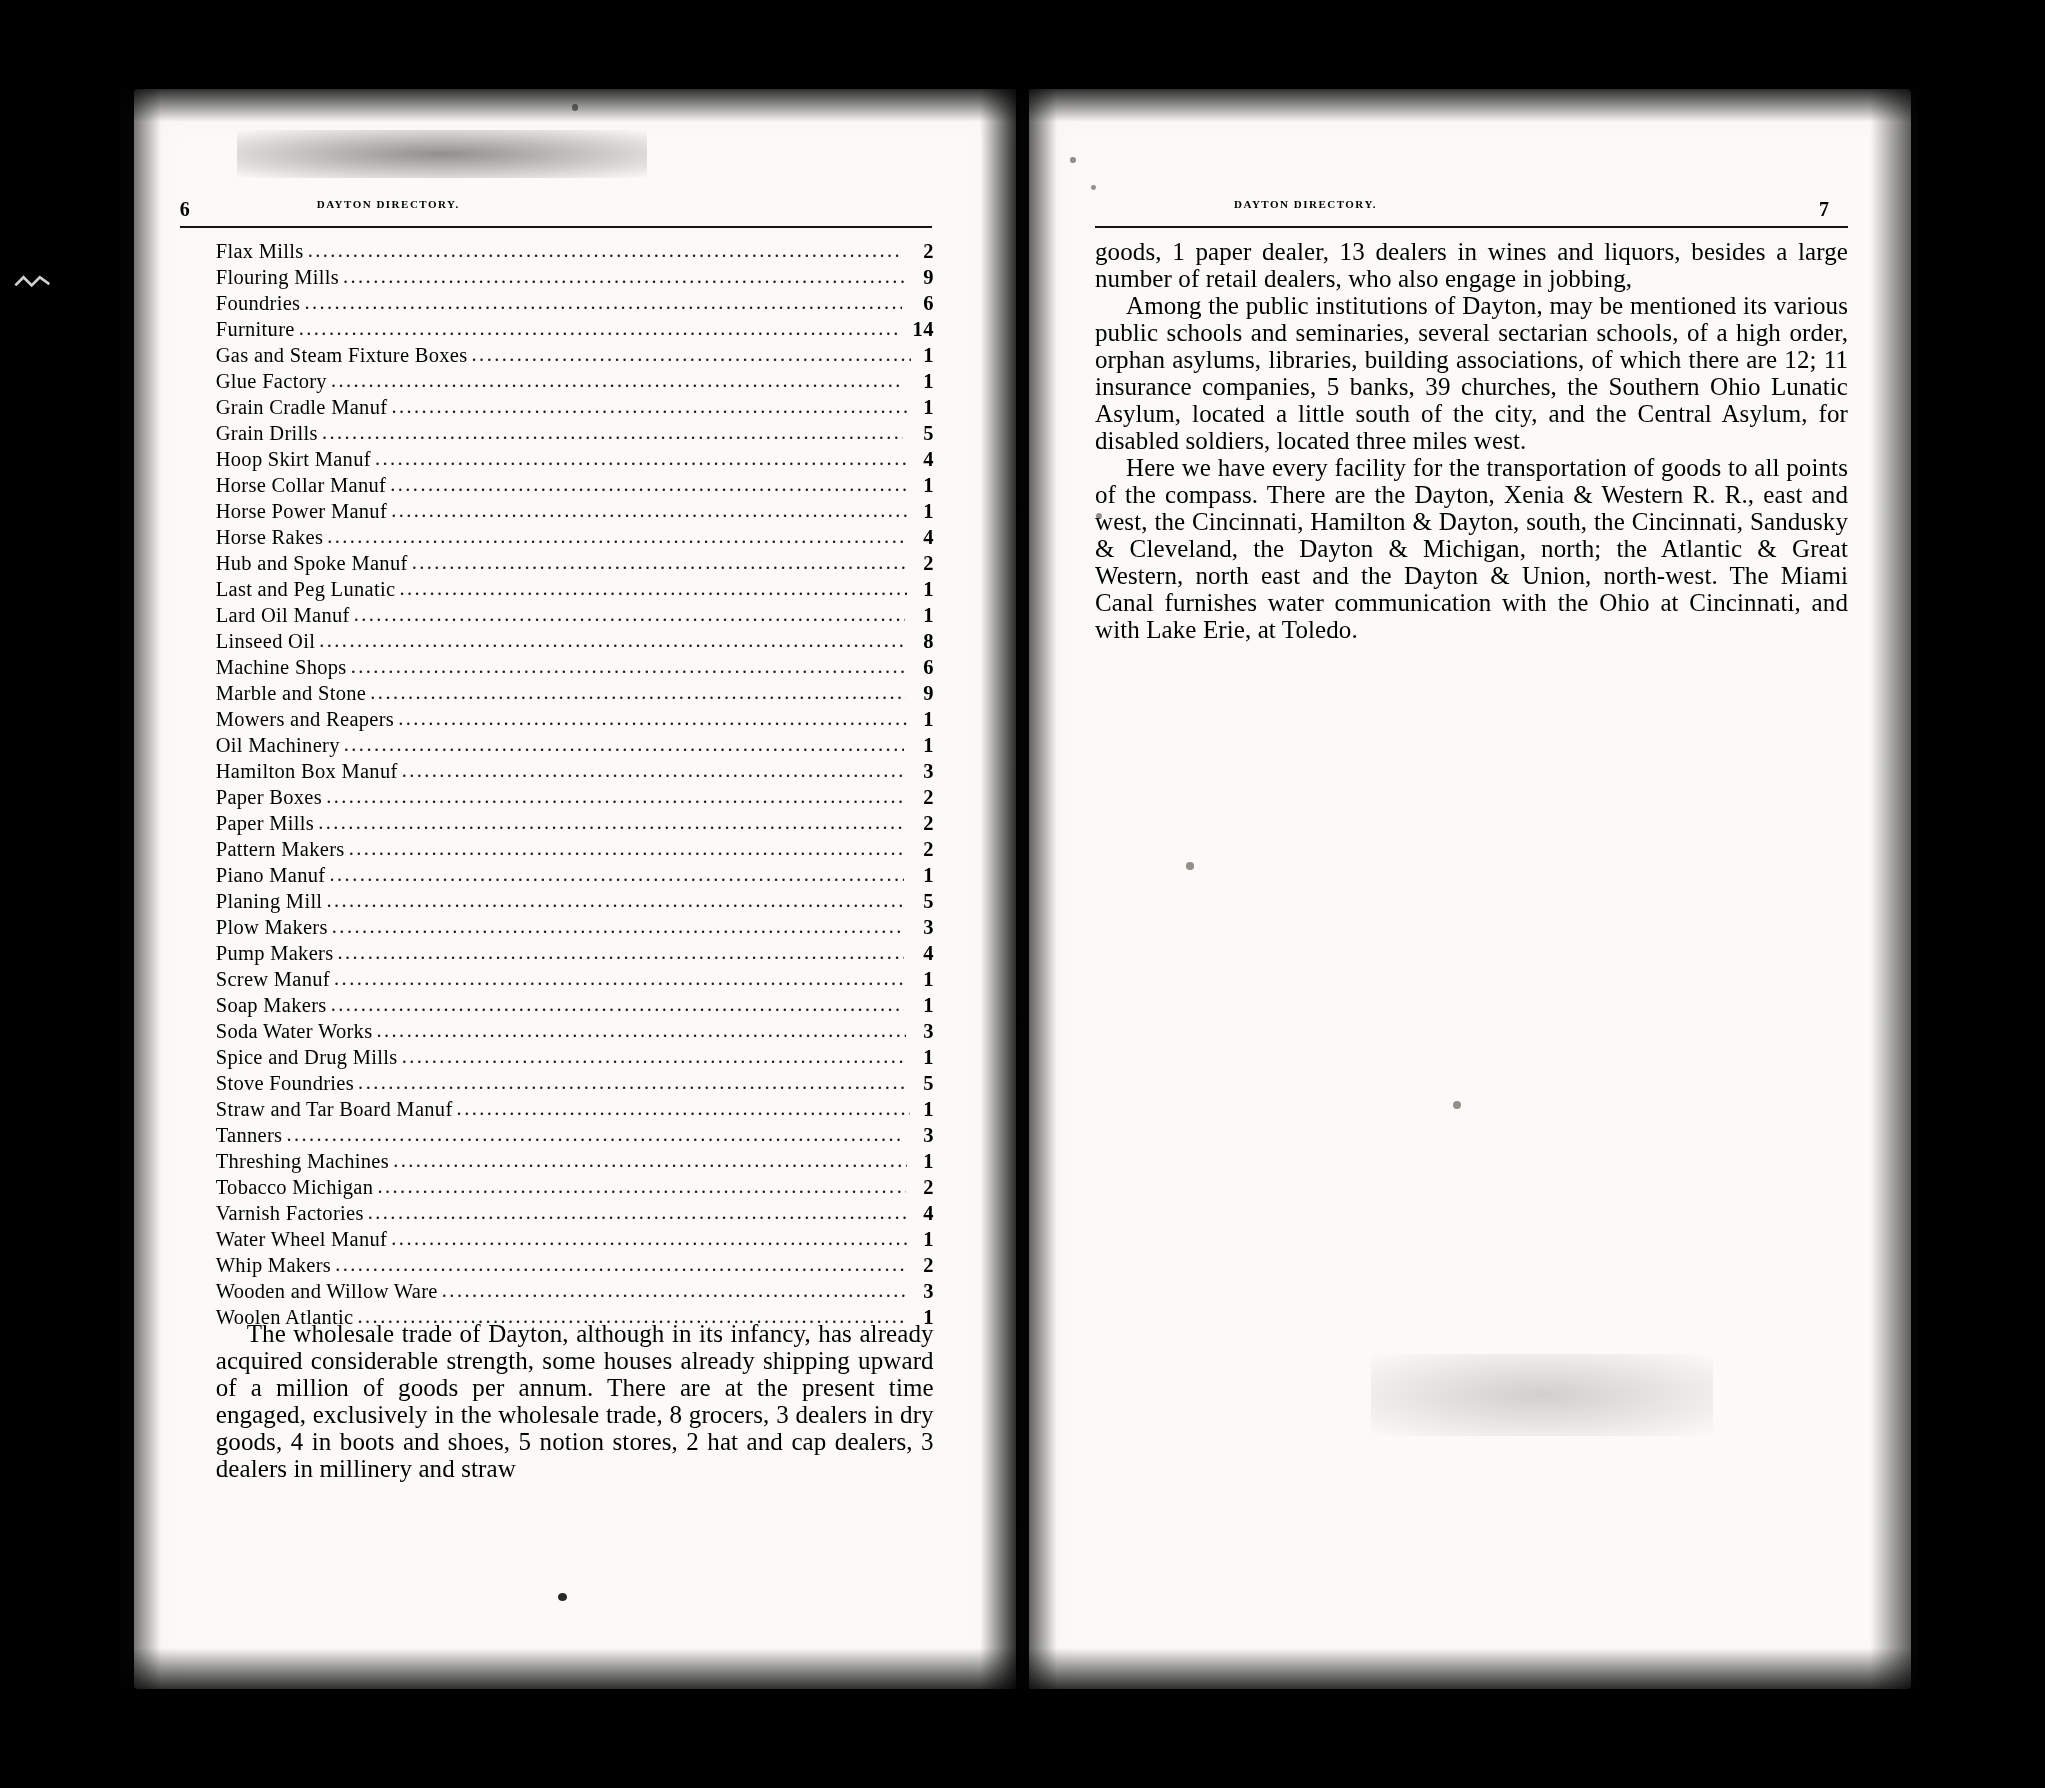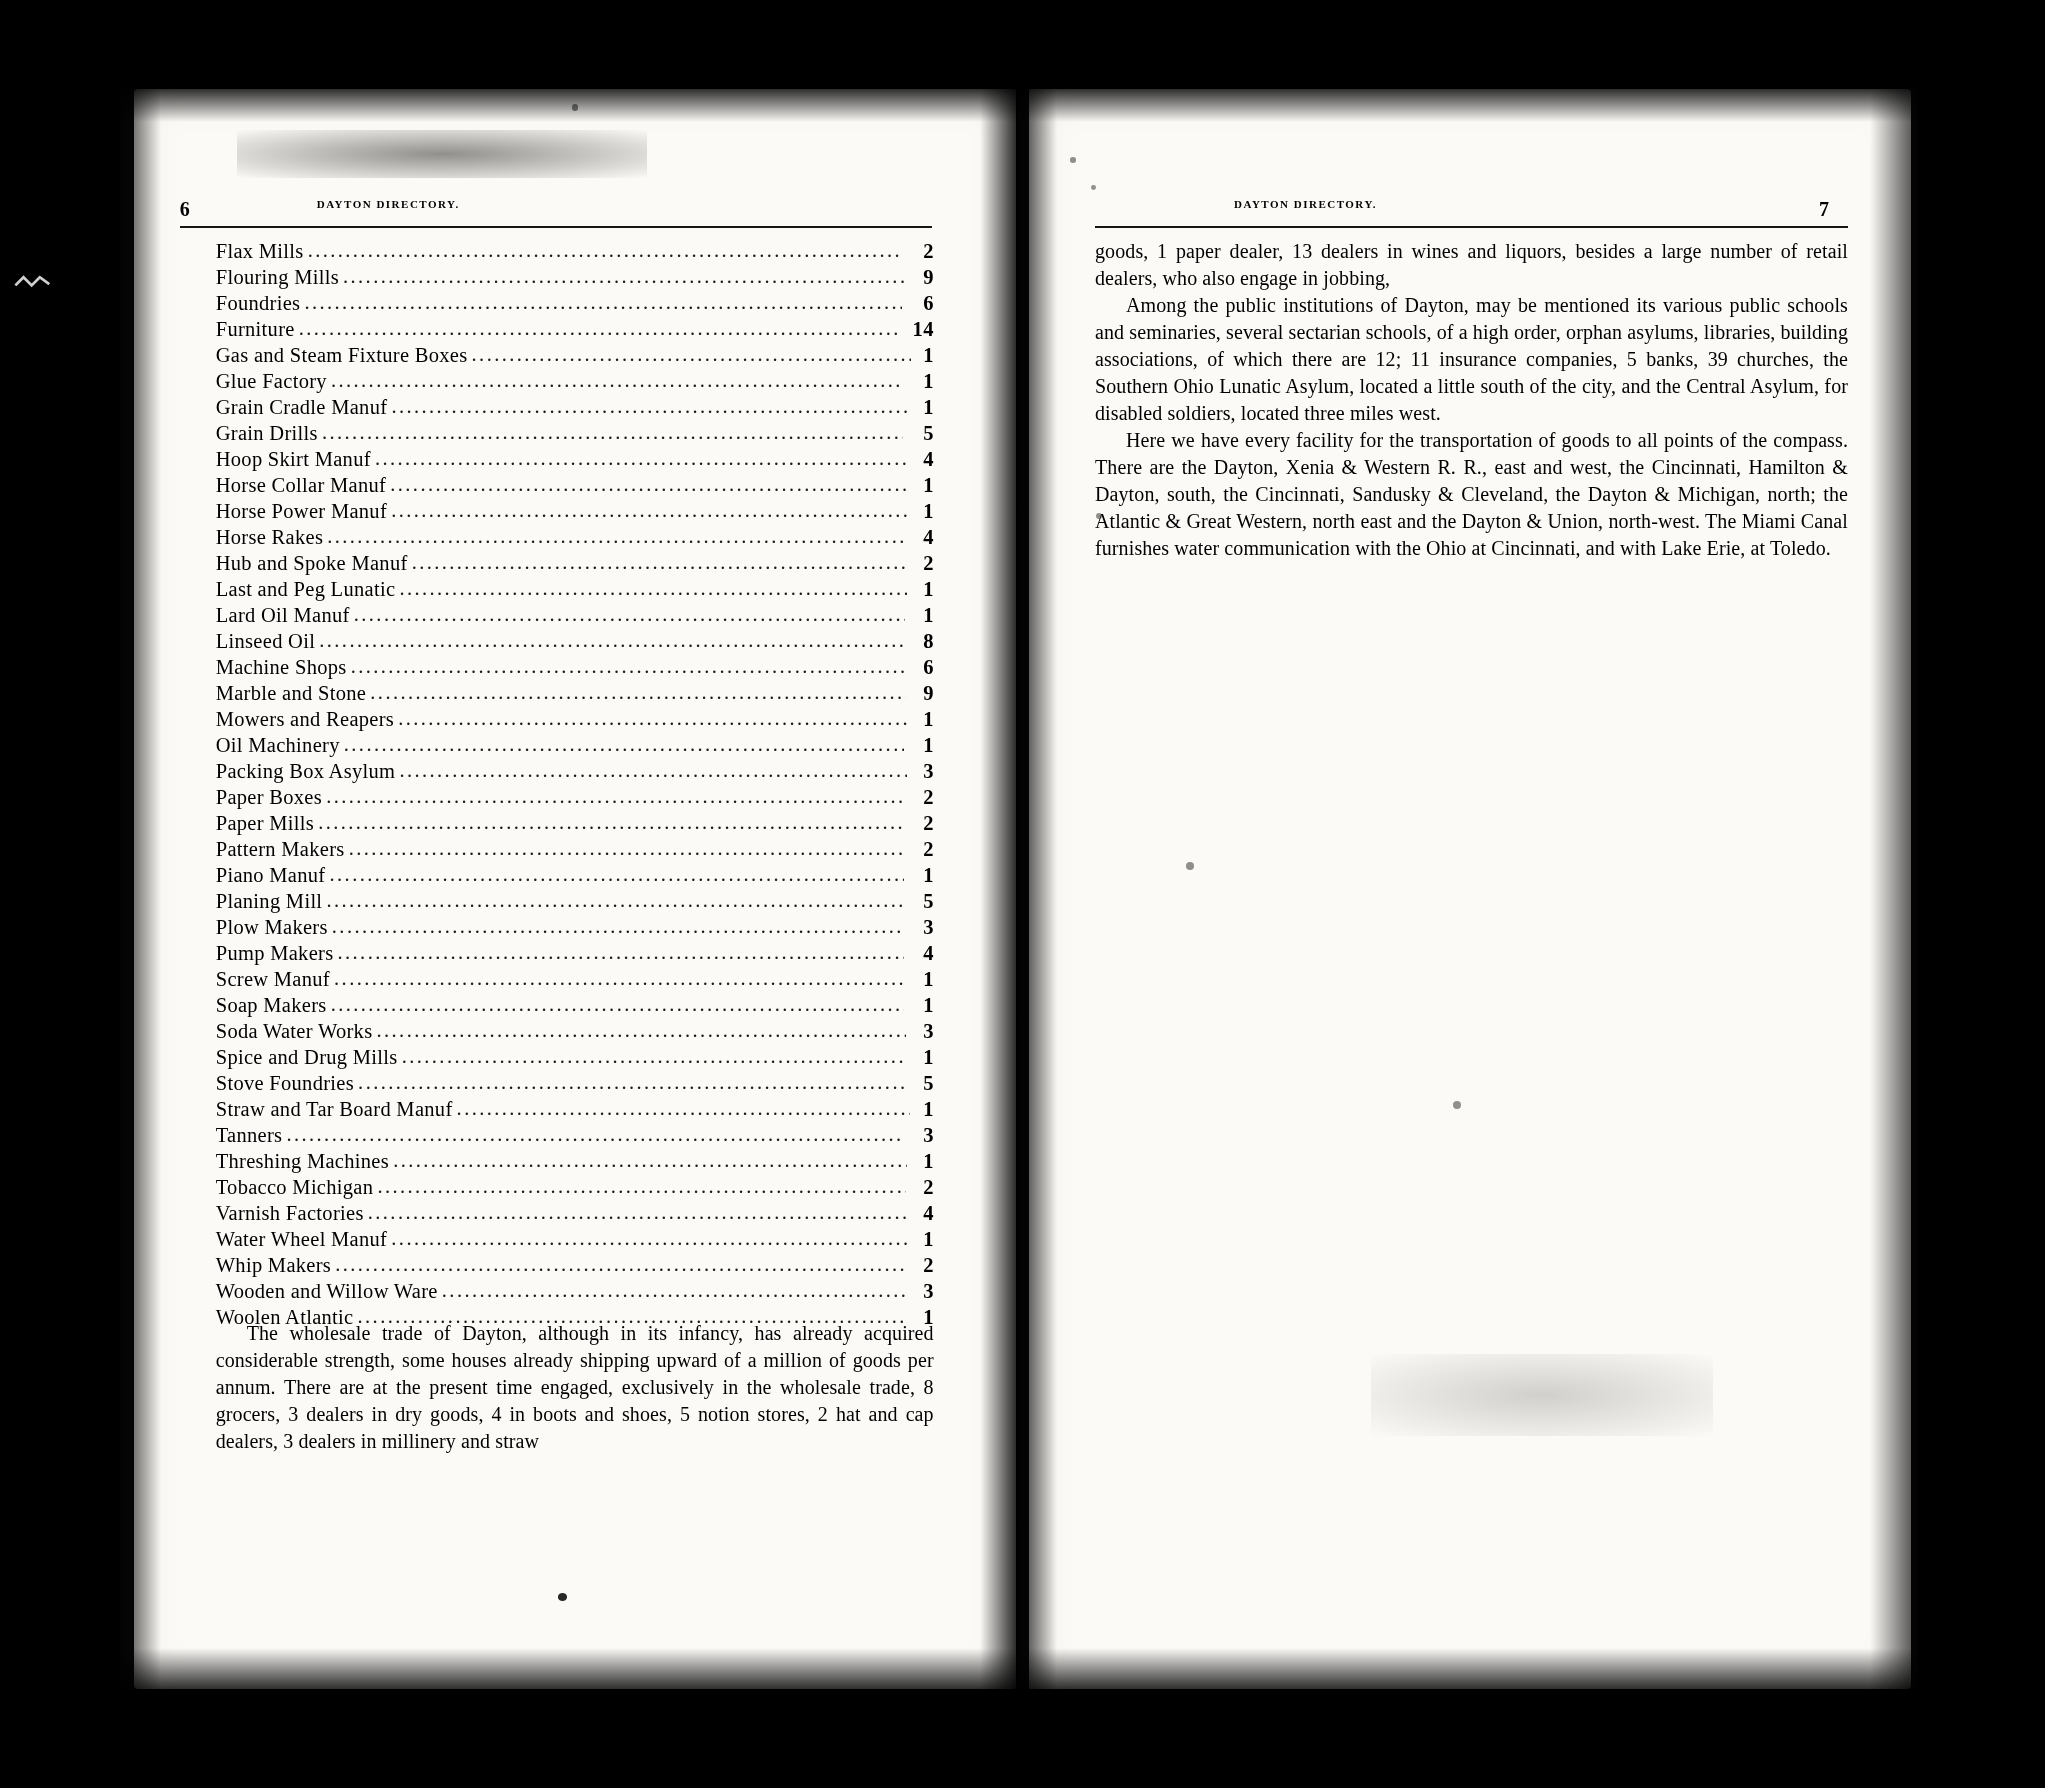--- a/index.html
+++ b/index.html
@@ -147,21 +147,21 @@
   }
   .trade-count {
     width: 44px;
     text-align: right;
     font-weight: bold;
     font-size: 20.5px;
     white-space: nowrap;
   }
 
   .para {
-    font-size: 20px;
+    font-size: 25px;
     line-height: 27px;
     text-align: justify;
     letter-spacing: 0.1px;
   }
   .para .ind { display: inline-block; width: 31px; }
 
   .left-para {
     position: absolute;
     left: 82px;
     top: 1231px;
@@ -307,21 +307,21 @@
             <span class="trade-name">Mowers and Reapers</span>
             <span class="leader">................................................................................................................</span>
             <span class="trade-count">1</span>
           </div>
           <div class="trade-row">
             <span class="trade-name">Oil Machinery</span>
             <span class="leader">................................................................................................................</span>
             <span class="trade-count">1</span>
           </div>
           <div class="trade-row">
-            <span class="trade-name">Packing Box Asylum</span>
+            <span class="trade-name">Hamilton Box Manuf</span>
             <span class="leader">................................................................................................................</span>
             <span class="trade-count">3</span>
           </div>
           <div class="trade-row">
             <span class="trade-name">Paper Boxes</span>
             <span class="leader">................................................................................................................</span>
             <span class="trade-count">2</span>
           </div>
           <div class="trade-row">
             <span class="trade-name">Paper Mills</span>

